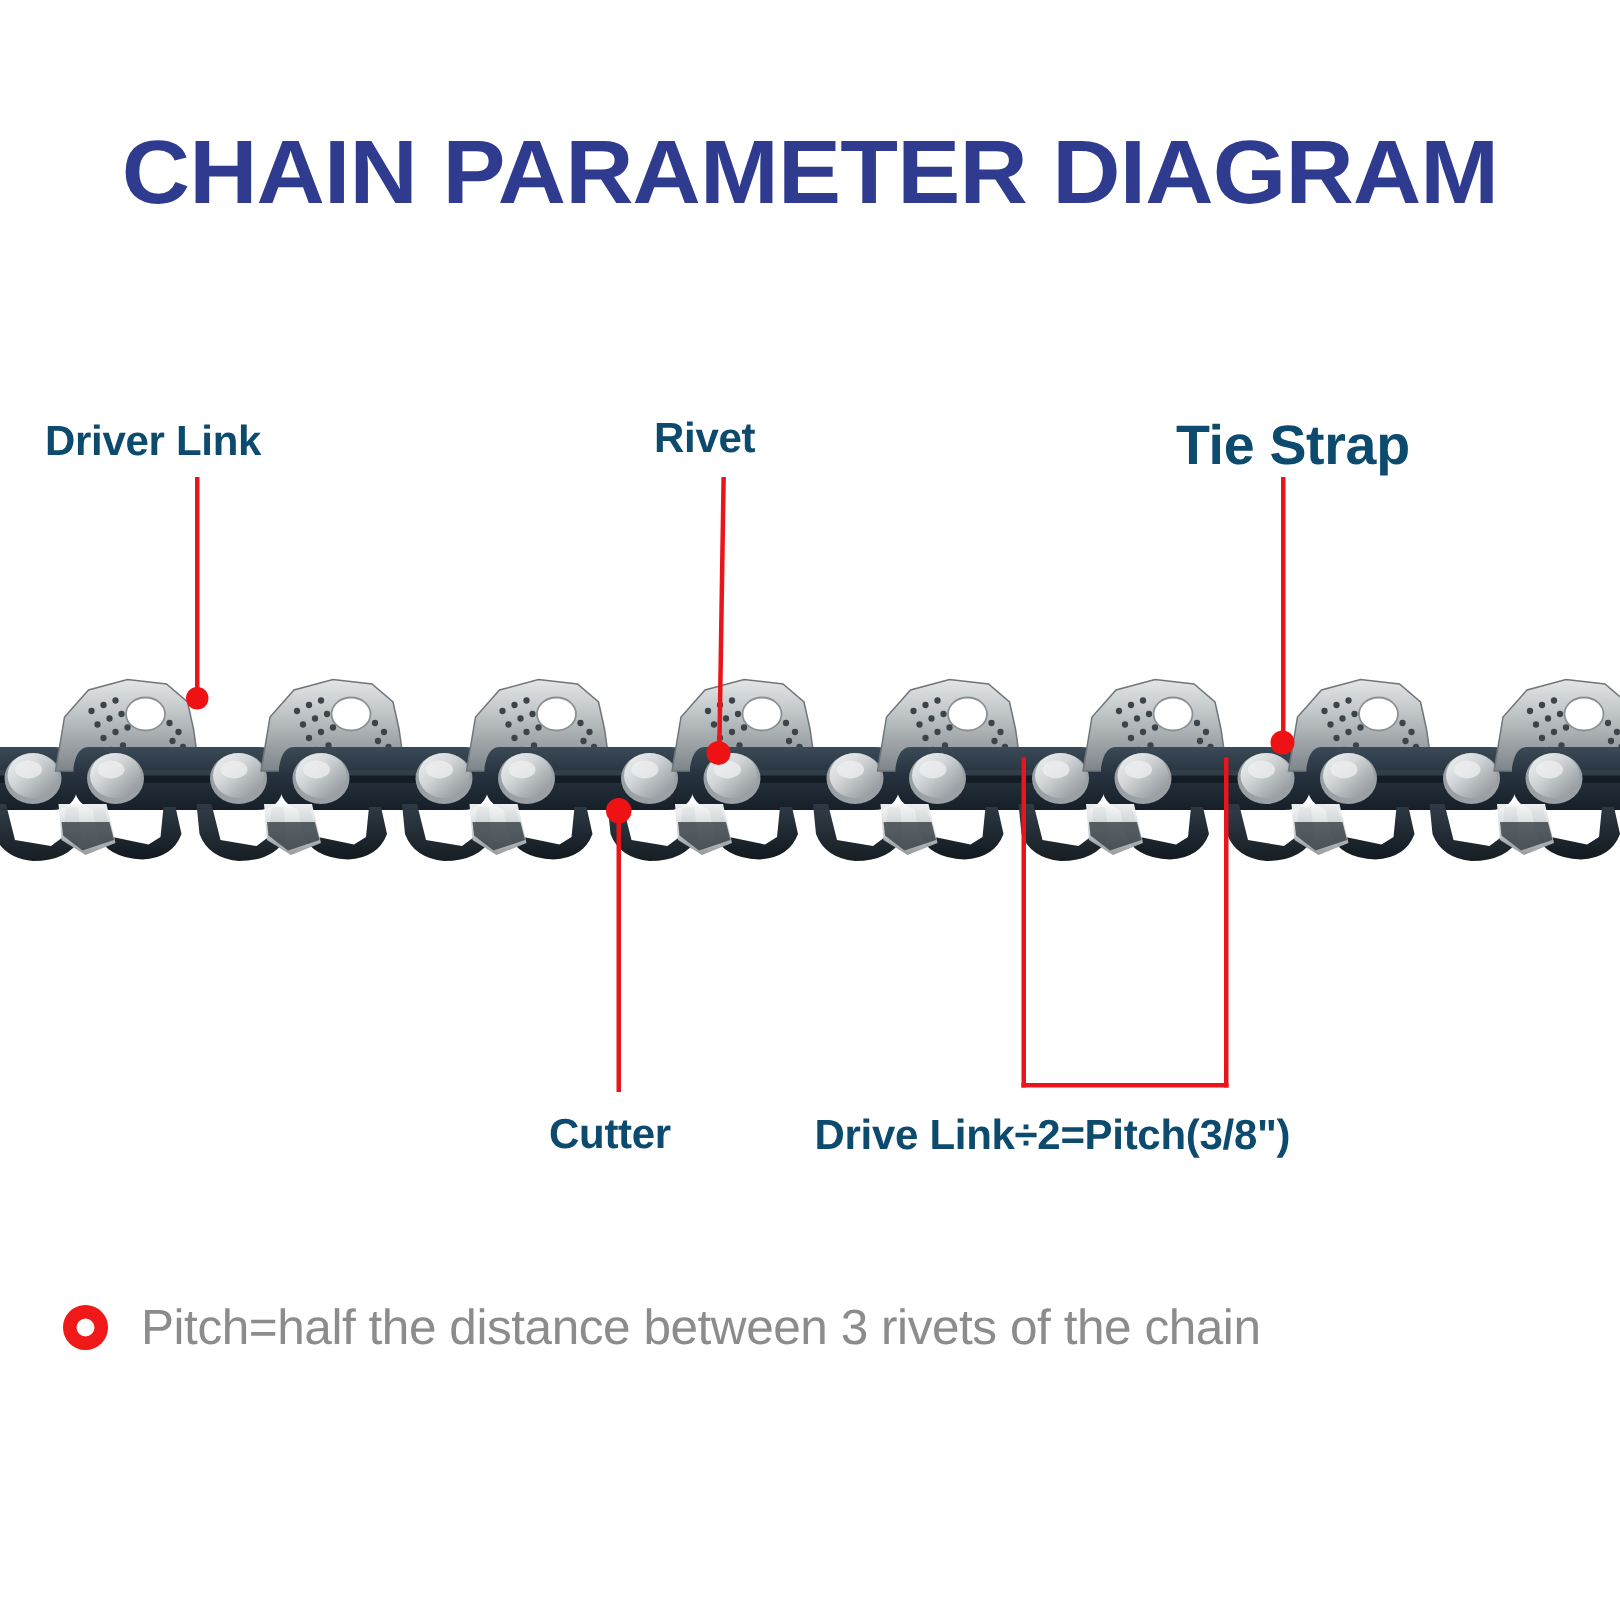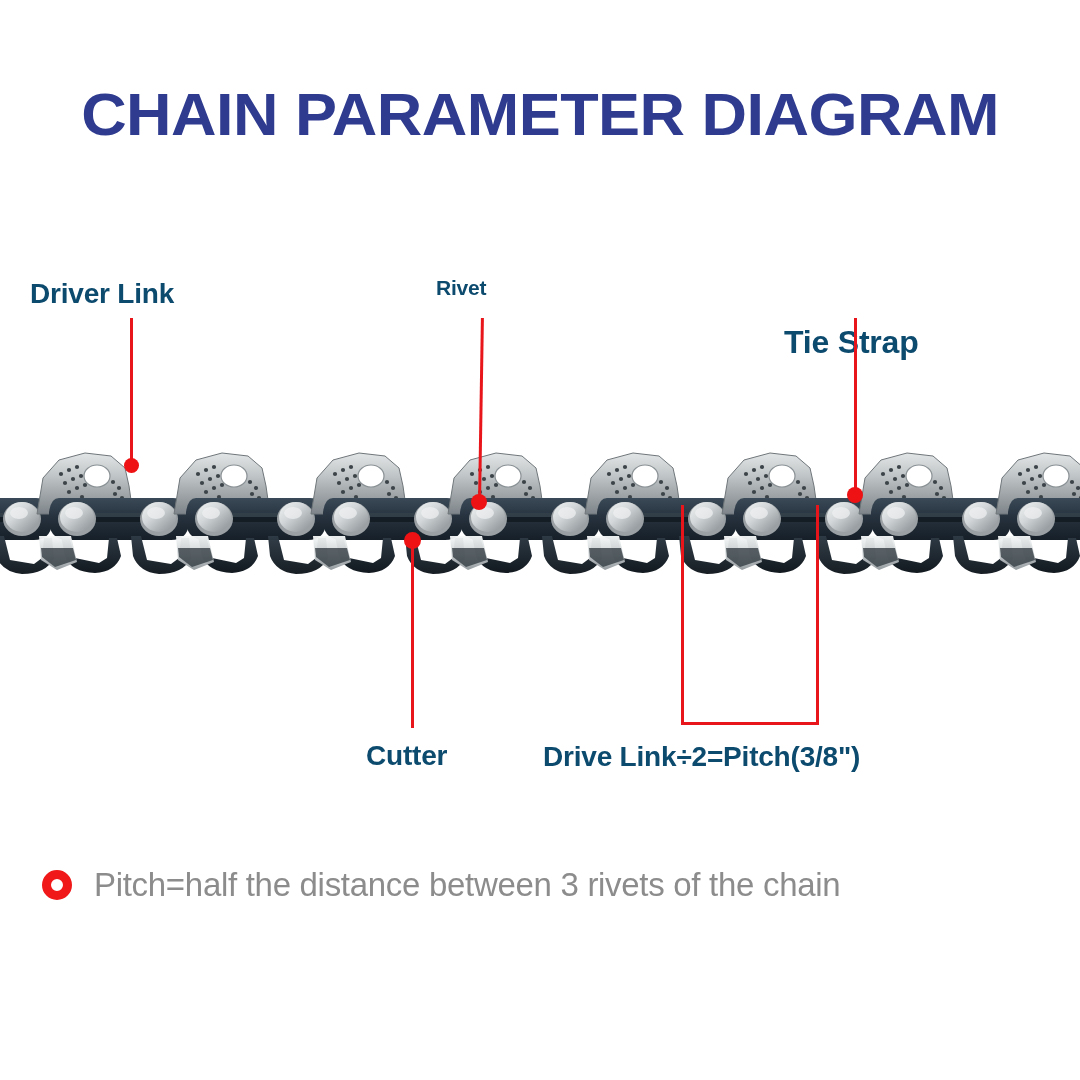--- a/index.html
+++ b/index.html
@@ -30,22 +30,22 @@
   .label{
     position:absolute;
     font-family:"Liberation Sans", sans-serif;
     font-weight:bold;
     color:#0c4a6e;
     white-space:nowrap;
     font-size:27px;
     letter-spacing:-0.2px;
   }
   .label.l-driver{left:30px;top:278px;font-size:28px;}
-  .label.l-rivet{left:436px;top:276px;font-size:21px;}
-  .label.l-tie{left:784px;top:276px;font-size:32px;margin-top:48px;}
+  .label.l-rivet{left:436px;top:276px;font-size:28px;}
+  .label.l-tie{left:784px;top:276px;font-size:37px;}
   .label.l-cutter{left:366px;top:740px;font-size:28px;text-align:center;}
   .label.l-pitch{left:543px;top:741px;font-size:28px;}
 
   
   .lead{position:absolute;background:#E8161A;}
   .dot{position:absolute;border-radius:50%;background:#EE1214;}
 
   .lead-driver{left:130px;top:318px;width:3px;height:148px;}
   .dot-driver{left:124px;top:458px;width:15px;height:15px;}
 

